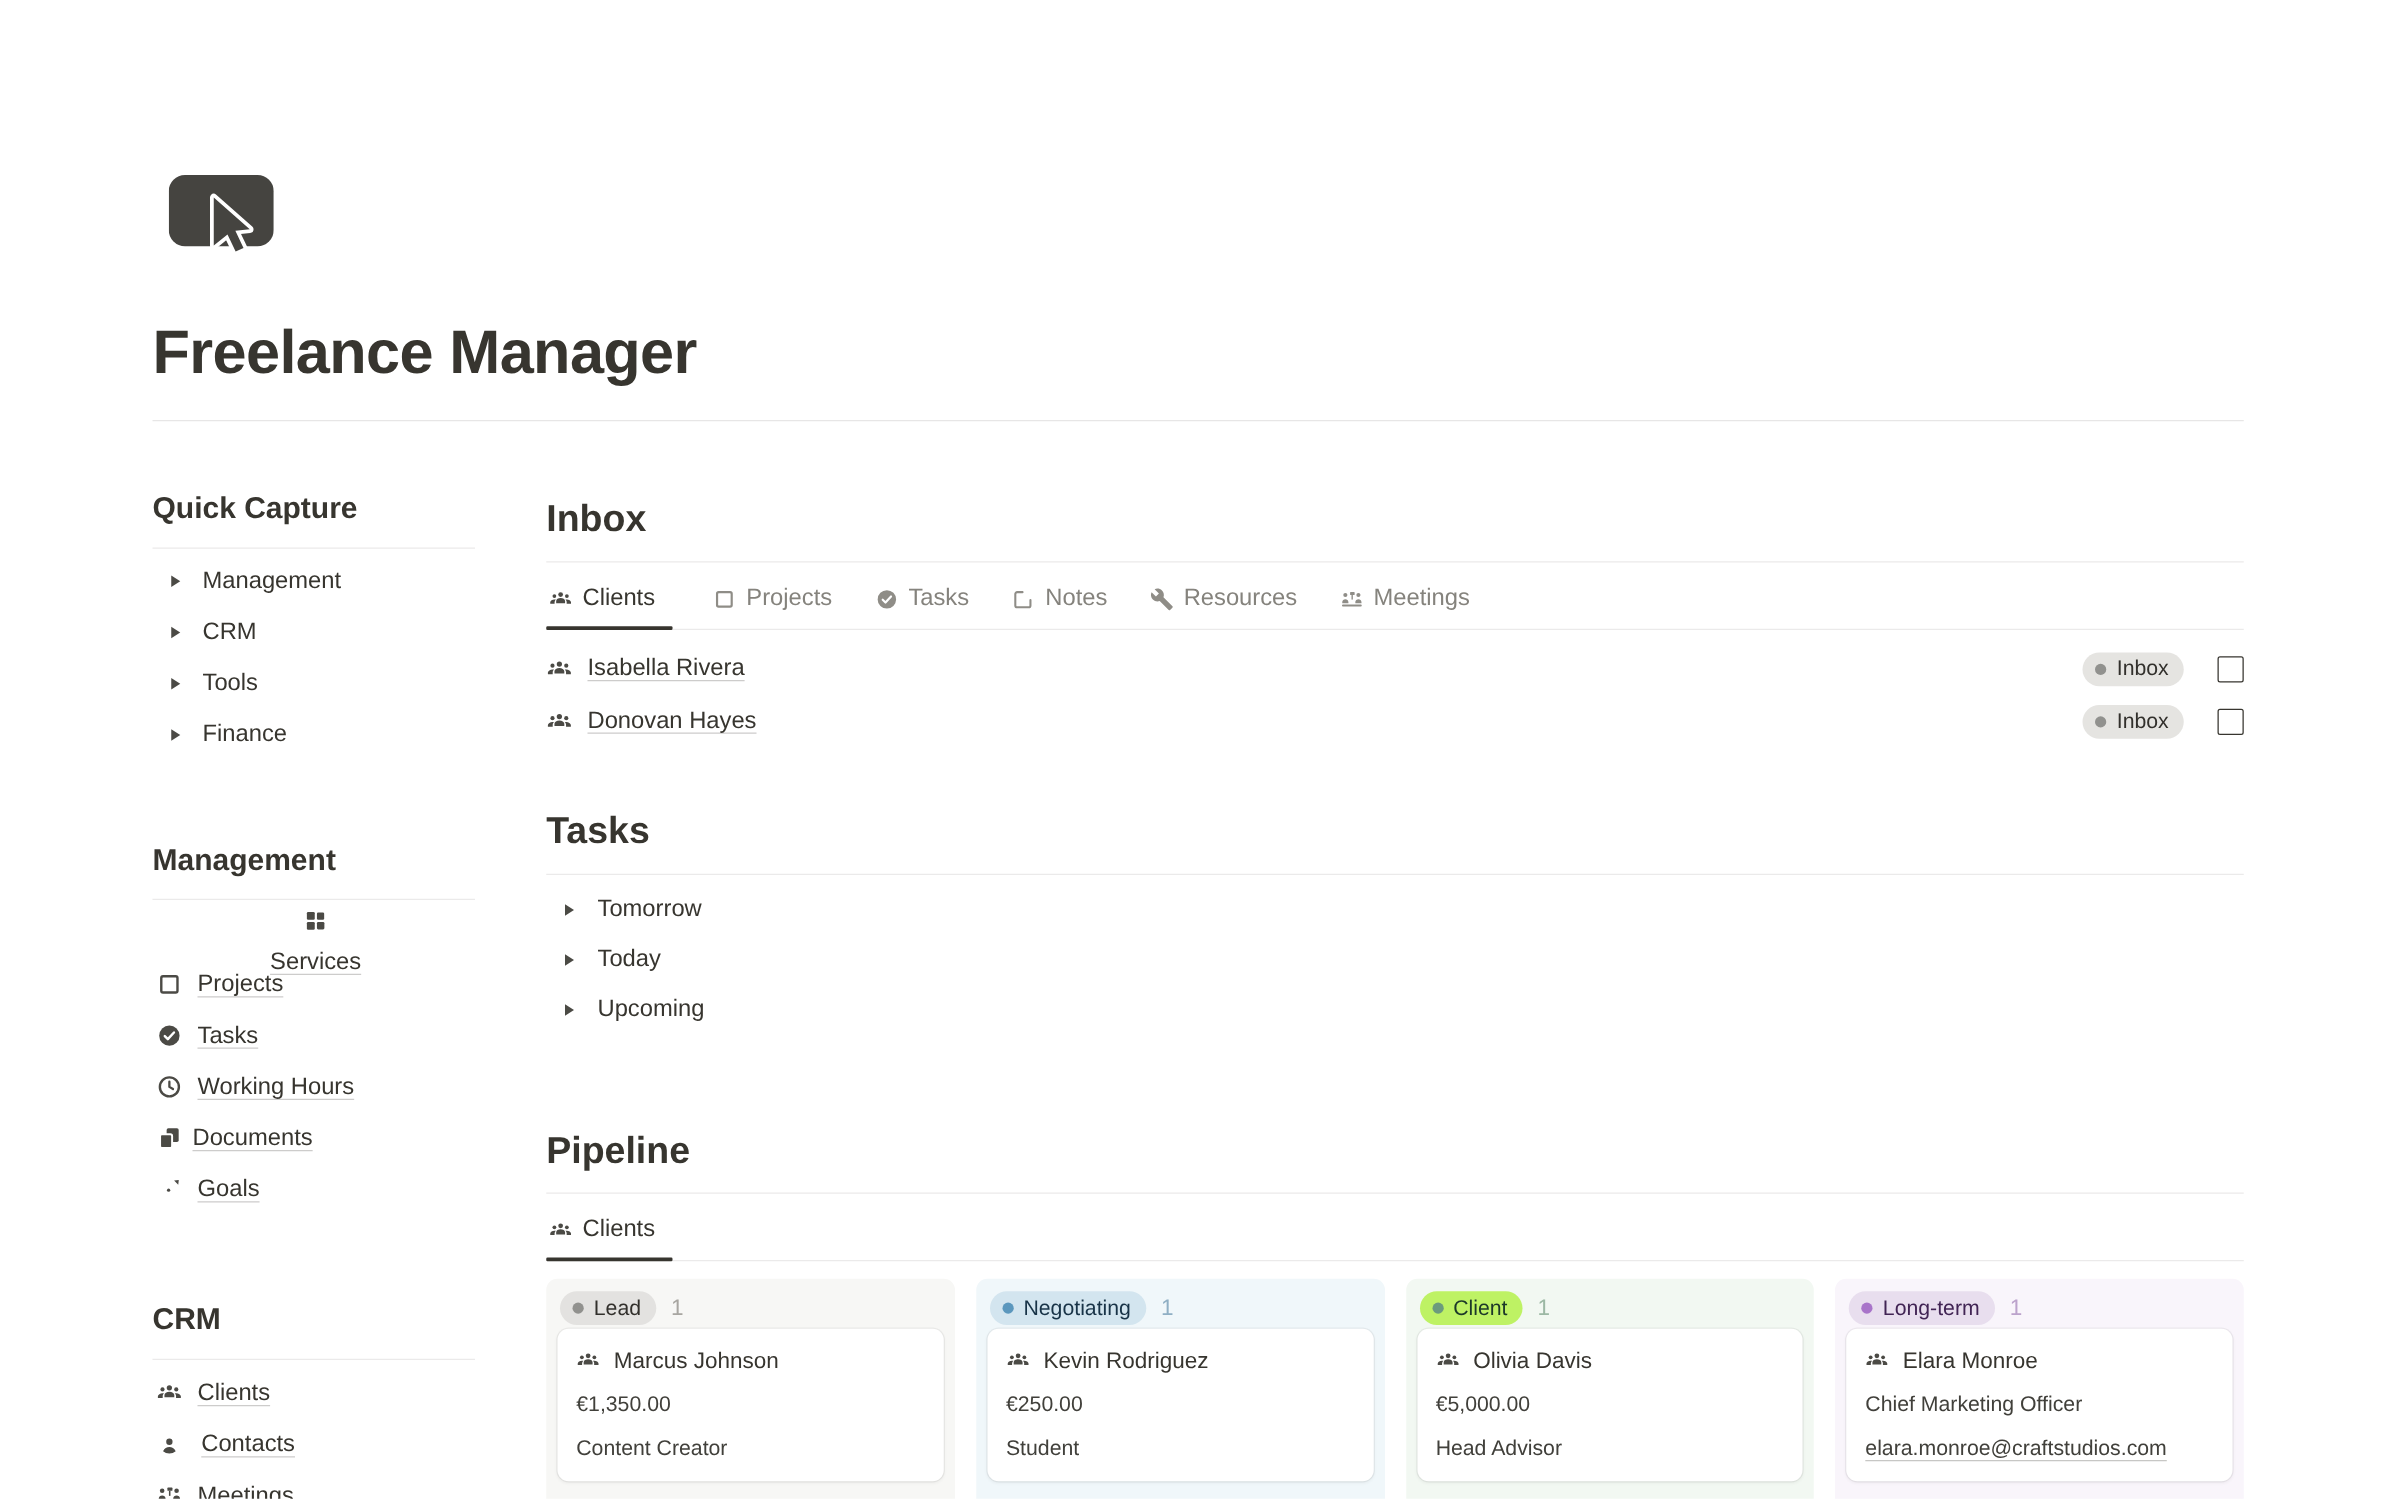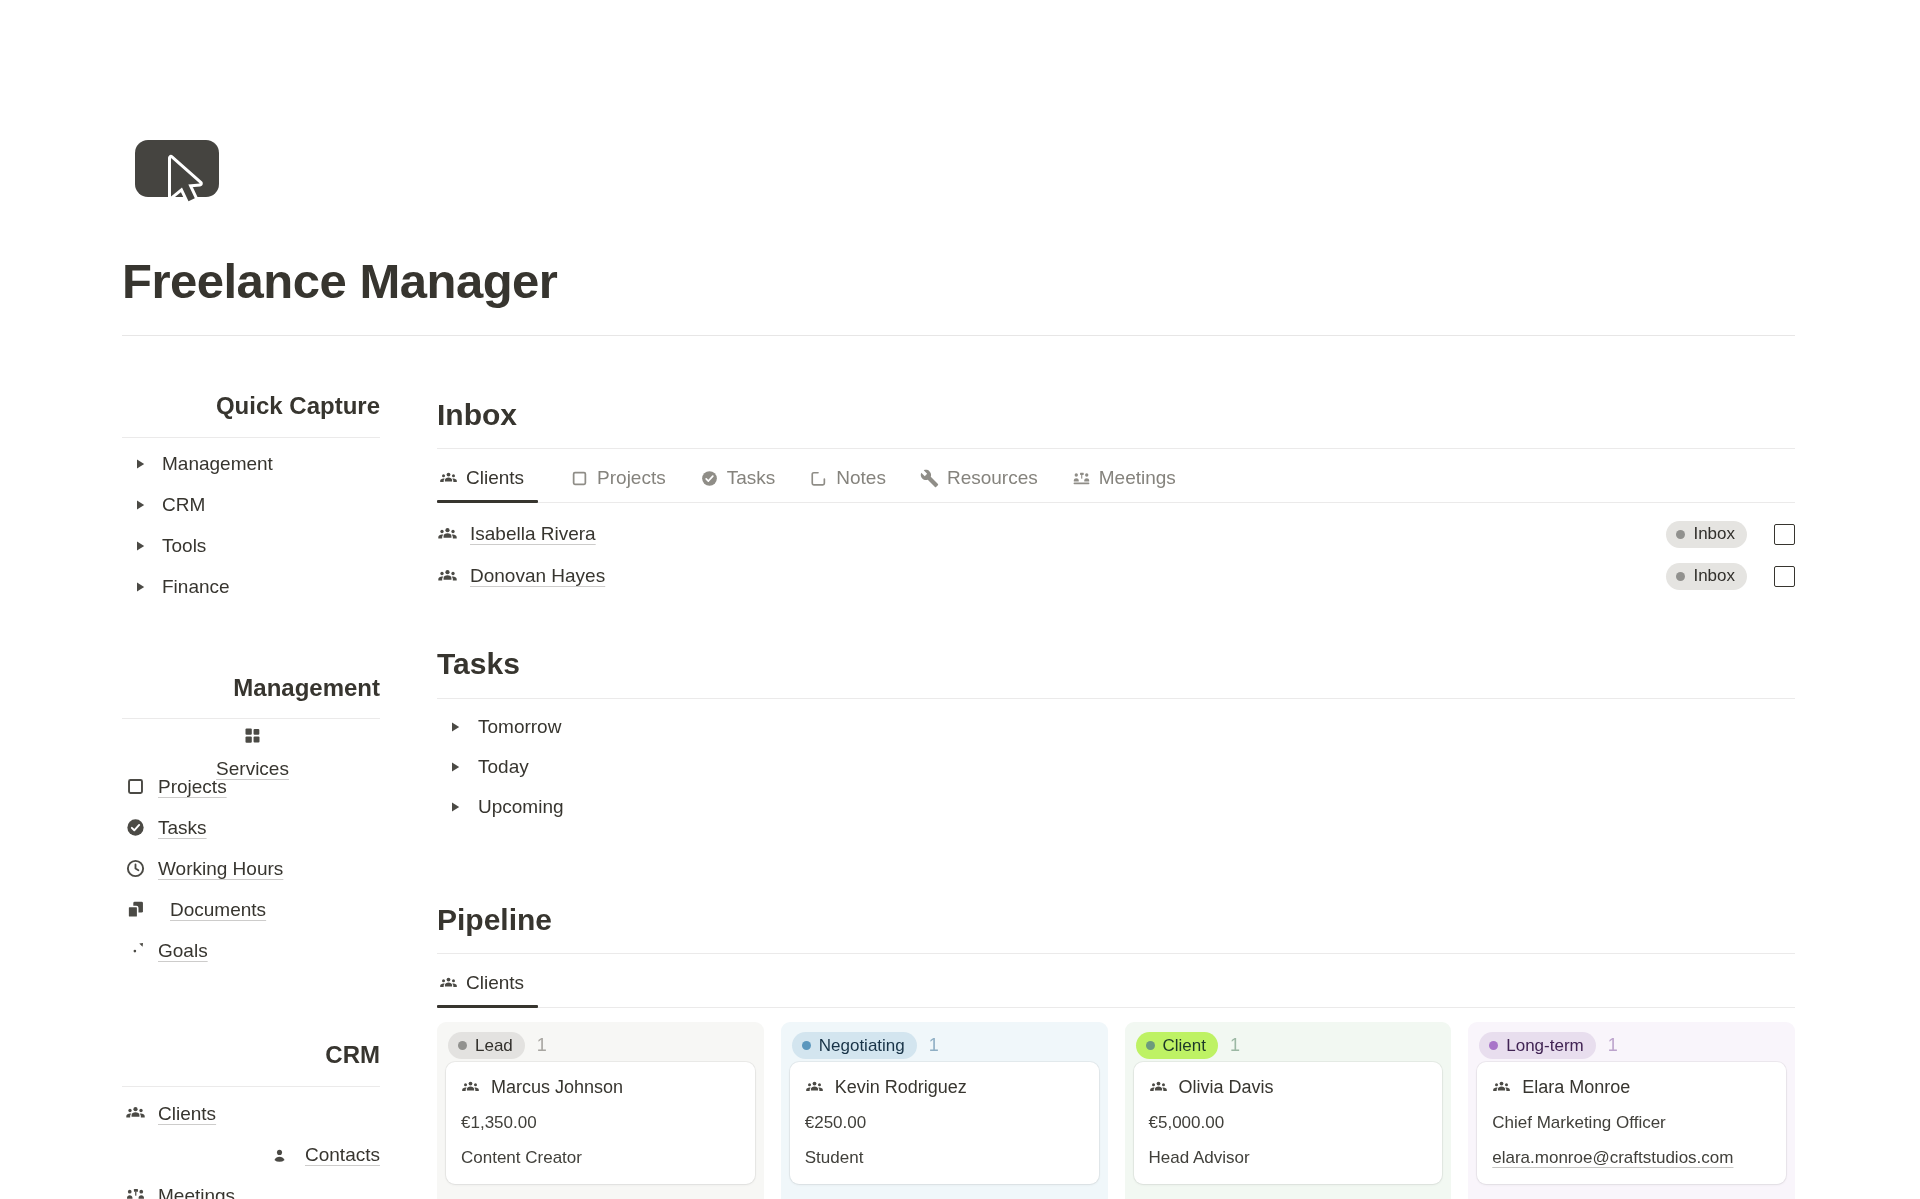--- a/index.html
+++ b/index.html
@@ -12,21 +12,21 @@
   .page-title { margin-top: 36px; font-size: 49px; font-weight: 700; letter-spacing: -0.5px; line-height: 1.2; color: #37352F; }
   .top-divider { height: 1px; background: rgba(55,53,47,0.12); margin-top: 24px; }
 
   .content { display: flex; gap: 57px; }
 
   
   .sidebar { width: 258px; flex: 0 0 258px; }
   .sb-section.first { margin-top: 56px; }
   .sb-section.mid   { margin-top: 66px; }
   .sb-section.last  { margin-top: 70px; }
-  .sb-h3 { font-size: 24px; font-weight: 700; line-height: 1.2; color: #37352F; text-align: right; }
+  .sb-h3 { font-size: 24px; font-weight: 700; line-height: 1.2; color: #37352F; }
   .sb-divider { height: 1px; background: rgba(55,53,47,0.10); margin-top: 16px; }
   .sb-list { margin-top: 6px; }
   .sb-row { height: 41px; display: flex; align-items: center; gap: 15px; padding-left: 11px; cursor: pointer; }
   .sb-row .caret { width: 14px; height: 14px; flex: 0 0 14px; }
   .sb-row .sb-icon { width: 21px; height: 21px; flex: 0 0 21px; }
   .sb-label { font-size: 19px; color: #37352F; }
   .sb-link { text-decoration: underline; text-decoration-color: rgba(55,53,47,0.25); text-underline-offset: 4px; text-decoration-thickness: 1px; }
   .icon-dark { fill: #4b4a45; }
   .icon-stroke { stroke: #4b4a45; fill: none; stroke-width: 2.2; }
 
@@ -213,21 +213,21 @@
                 <use href="#i-check-circle"></use>
               </svg>
             <span class="sb-label sb-link">Tasks</span>
           </div>
           <div class="sb-row" style="padding-left:3px; gap:12px;">
             <svg class="sb-icon icon-stroke">
                 <use href="#i-clock"></use>
               </svg>
             <span class="sb-label sb-link">Working Hours</span>
           </div>
-          <div class="sb-row" style="padding-left:3px; gap:24px;">
+          <div class="sb-row" style="padding-left:3px; gap:8px;">
             <svg class="sb-icon icon-dark">
                 <use href="#i-docs"></use>
               </svg>
             <span class="sb-label sb-link">Documents</span>
           </div>
           <div class="sb-row" style="padding-left:3px; gap:12px;">
             <svg class="sb-icon icon-dark">
                 <use href="#i-target"></use>
               </svg>
             <span class="sb-label sb-link">Goals</span>
@@ -238,21 +238,21 @@
       <div class="sb-section last">
         <div class="sb-h3">CRM</div>
         <div class="sb-divider"></div>
         <div class="sb-list">
           <div class="sb-row" style="padding-left:3px; gap:12px;">
             <svg class="sb-icon icon-dark">
                 <use href="#i-people"></use>
               </svg>
             <span class="sb-label sb-link">Clients</span>
           </div>
-          <div class="sb-row" style="padding-left:3px; justify-content:flex-end;">
+          <div class="sb-row" style="padding-left:3px; ">
             <svg class="sb-icon icon-dark">
                 <use href="#i-person-circle"></use>
               </svg>
             <span class="sb-label sb-link">Contacts</span>
           </div>
           <div class="sb-row" style="padding-left:3px; gap:12px;">
             <svg class="sb-icon icon-dark">
                 <use href="#i-meeting"></use>
               </svg>
             <span class="sb-label sb-link">Meetings</span>

